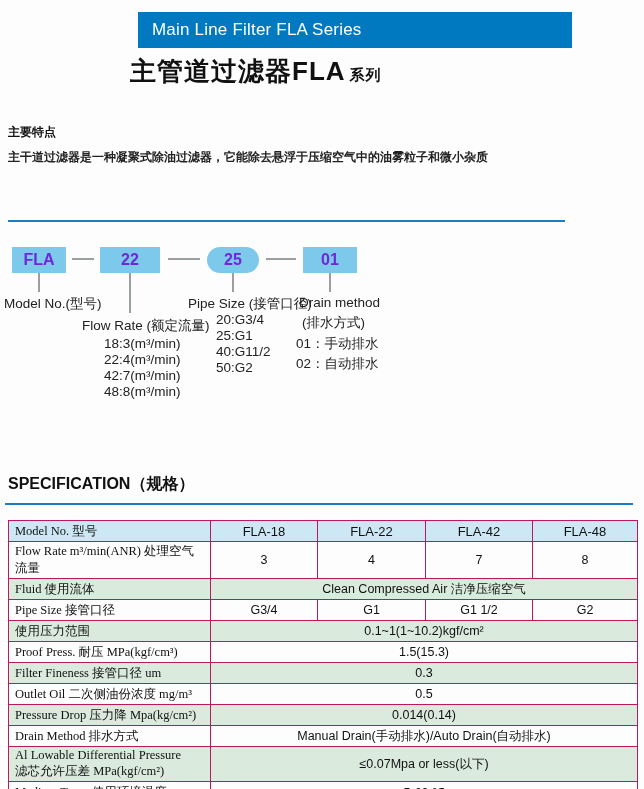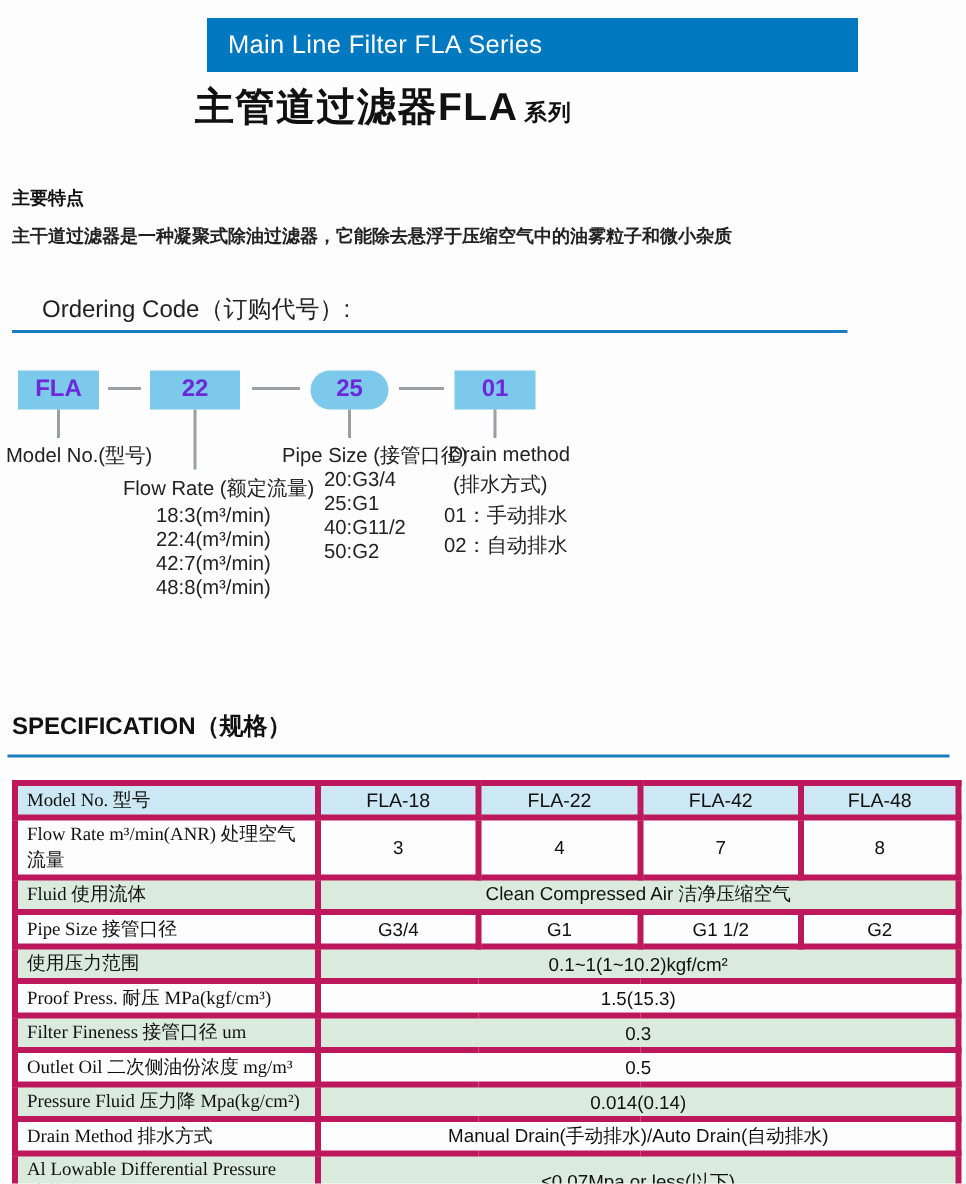--- a/index.html
+++ b/index.html
@@ -43,21 +43,21 @@
 
   
   .spec-heading { position:absolute; left:8px; top:474px; font-size:16px; font-weight:bold; }
   .rule-spec { left:5px; top:503px; width:628px; }
 
   table.spec {
     position:absolute; left:8px; top:520px; width:629px;
     border-collapse:collapse; table-layout:fixed; font-size:12.5px;
   }
   table.spec td {
-    border:4px solid #be185d; height:21px; padding:1px 4px;
+    border:1px solid #be185d; height:21px; padding:1px 4px;
     text-align:center; vertical-align:middle; font-family:"Liberation Sans", sans-serif;margin-left:40px;
   }
   table.spec td.lbl {
     text-align:left; padding-left:6px; font-family:"Liberation Serif", serif;
     font-size:12.5px;
   }
   tr.tint-blue td { background:#cce8f5; }
   tr.tint-green td { background:#daeadd; }
   tr.tint-white td { background:#fdfdfd; }
   td.model-cell { font-family:"Liberation Sans", sans-serif; font-size:13px; }
@@ -71,21 +71,20 @@
     <span>Main Line Filter FLA Series</span>
   </div>
 
   <div class="page-title">
     <span>主管道过滤器FLA</span><span class="suffix">系列</span>
   </div>
 
   <div class="features-heading">主要特点</div>
   <div class="features-body">主干道过滤器是一种凝聚式除油过滤器，它能除去悬浮于压缩空气中的油雾粒子和微小杂质</div>
 
-  <div class="ordering-heading">Ordering Code（订购代号）:</div>
   <div class="rule-blue rule-ordering"></div>
 
   <div class="code-box" style="left:12px;  width:54px;">FLA</div>
   <div class="code-box" style="left:100px; width:60px;">22</div>
   <div class="code-box" style="left:207px; width:52px;border-radius:13px;">25</div>
   <div class="code-box" style="left:303px; width:54px;">01</div>
 
   <div class="dash" style="left:72px;  width:22px;"></div>
   <div class="dash" style="left:168px; width:32px;"></div>
   <div class="dash" style="left:266px; width:30px;"></div>
@@ -165,21 +164,21 @@
         </tr>
         <tr class="tint-green">
           <td class="lbl">Filter Fineness 接管口径  um</td>
           <td colspan="4">0.3</td>
         </tr>
         <tr class="tint-white">
           <td class="lbl">Outlet Oil 二次侧油份浓度 mg/m³</td>
           <td colspan="4">0.5</td>
         </tr>
         <tr class="tint-green">
-          <td class="lbl">Pressure Fluid 压力降  Mpa(kg/cm²)</td>
+          <td class="lbl">Pressure Drop 压力降  Mpa(kg/cm²)</td>
           <td colspan="4">0.014(0.14)</td>
         </tr>
         <tr class="tint-white">
           <td class="lbl">Drain Method 排水方式</td>
           <td colspan="4">Manual Drain(手动排水)/Auto Drain(自动排水)</td>
         </tr>
         <tr class="tint-green">
           <td class="lbl">
             <div>Al Lowable Differential Pressure</div>
             <div>滤芯允许压差  MPa(kgf/cm²)</div>

